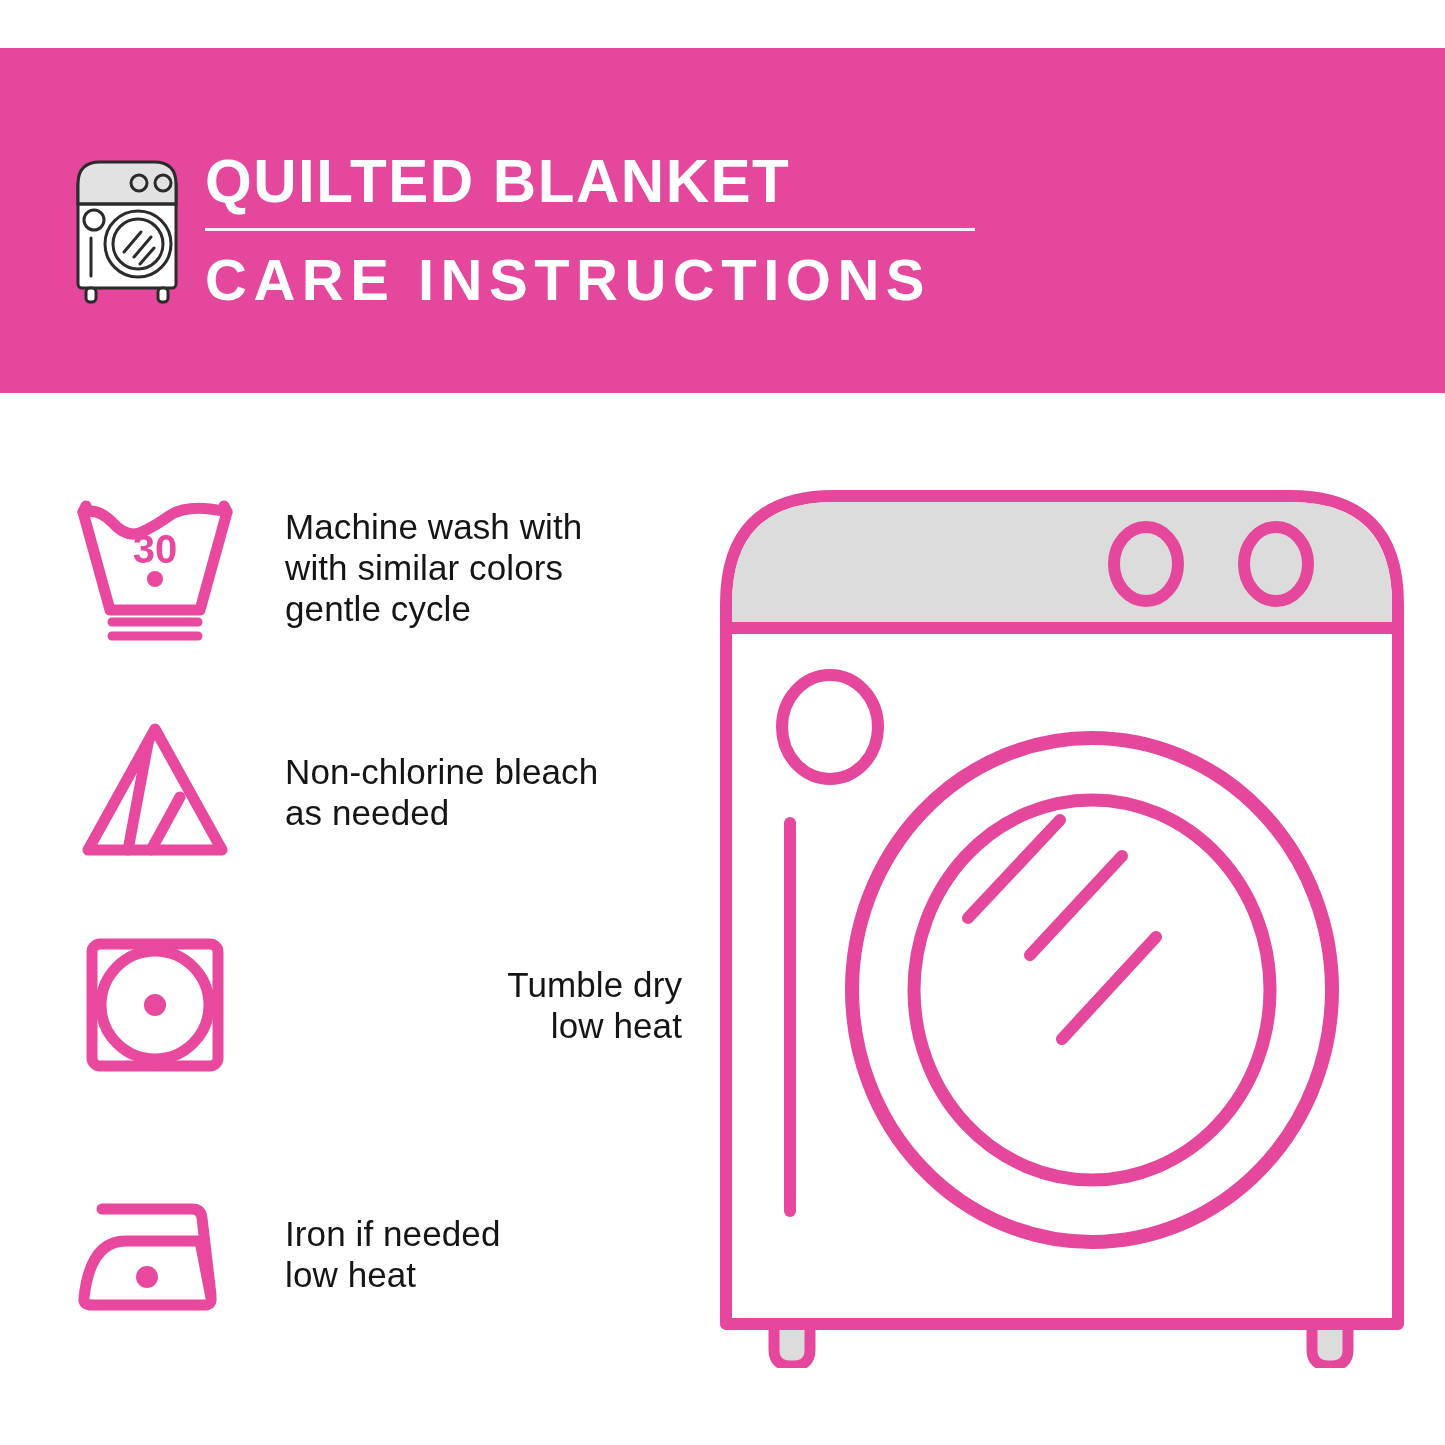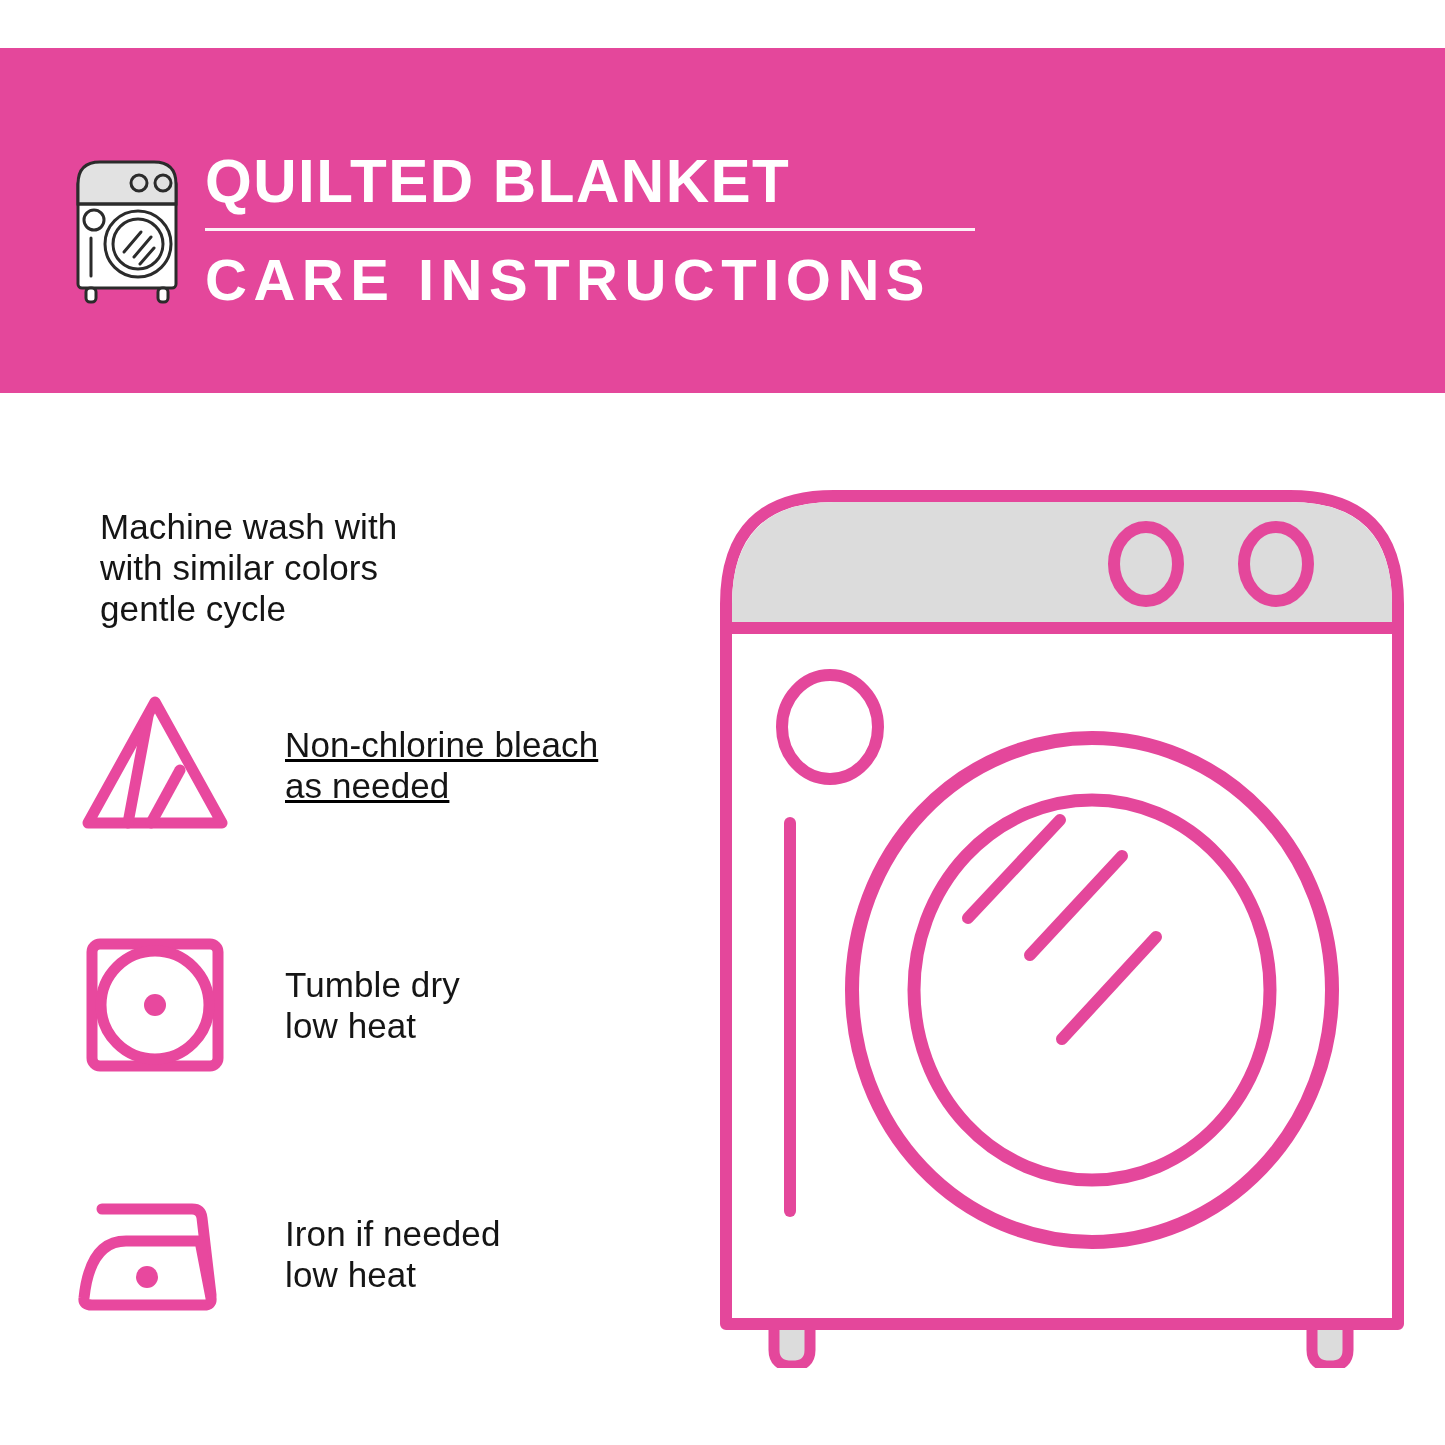--- a/index.html
+++ b/index.html
@@ -68,22 +68,22 @@
     width:620px;
   }
   .care-row {
     position:absolute;
     left:0;
     width:620px;
     display:flex;
     align-items:center;
   }
   .care-row-0 { top:0px;   height:160px; }
-  .care-row-1 { top:200px; height:155px;text-decoration:underline; }
-  .care-row-2 { top:440px; height:155px; }
+  .care-row-1 { top:227px; height:155px; }
+  .care-row-2 { top:440px; height:155px;text-align:right; }
   .care-row-3 { top:692px; height:150px; }
 
   .care-symbol {
     flex:0 0 auto;
     width:185px;
     display:flex;
     justify-content:center;
     align-items:center;
   }
   .care-label {
@@ -140,20 +140,34 @@
     <div id="header-text-block">
       <div id="header-title">QUILTED BLANKET</div>
       <div id="header-divider"></div>
       <div id="header-subtitle">CARE INSTRUCTIONS</div>
     </div>
   </div>
 
   <div id="care-list">
 
     <div class="care-row care-row-0">
+      <div class="care-symbol">
+        <svg viewBox="0 0 170 150" width="170" height="150">
+
+          <path d="M16 14 L13 20 L40 118 L130 118 L157 20 L154 14" fill="none" stroke="#e8489e" stroke-width="11" stroke-linecap="round" stroke-linejoin="round"></path>
+          <path d="M13 20 Q28 16 42 30 Q57 47 72 40 Q85 34 99 24 Q118 11 157 20" fill="none" stroke="#e8489e" stroke-width="11" stroke-linecap="round" stroke-linejoin="round"></path>
+
+          <text x="85" y="71" fill="#e8489e" font-family="'Liberation Sans', sans-serif" font-size="40" font-weight="bold" text-anchor="middle">30</text>
+
+          <circle cx="85" cy="87" r="8" fill="#e8489e"></circle>
+
+          <line x1="42" y1="130" x2="128" y2="130" stroke="#e8489e" stroke-width="9" stroke-linecap="round"></line>
+          <line x1="42" y1="144" x2="128" y2="144" stroke="#e8489e" stroke-width="9" stroke-linecap="round"></line>
+        </svg>
+      </div>
       <div class="care-label">Machine wash with
 with similar colors
 gentle cycle</div>
     </div>
 
     <div class="care-row care-row-1">
       <div class="care-symbol">
         <svg viewBox="0 0 170 150" width="170" height="150">
           <path d="M85 12 L152 133 L18 133 Z" fill="none" stroke="#e8489e" stroke-width="11" stroke-linejoin="round"></path>
           <line x1="78" y1="26" x2="58" y2="133" stroke="#e8489e" stroke-width="11" stroke-linecap="round"></line>

